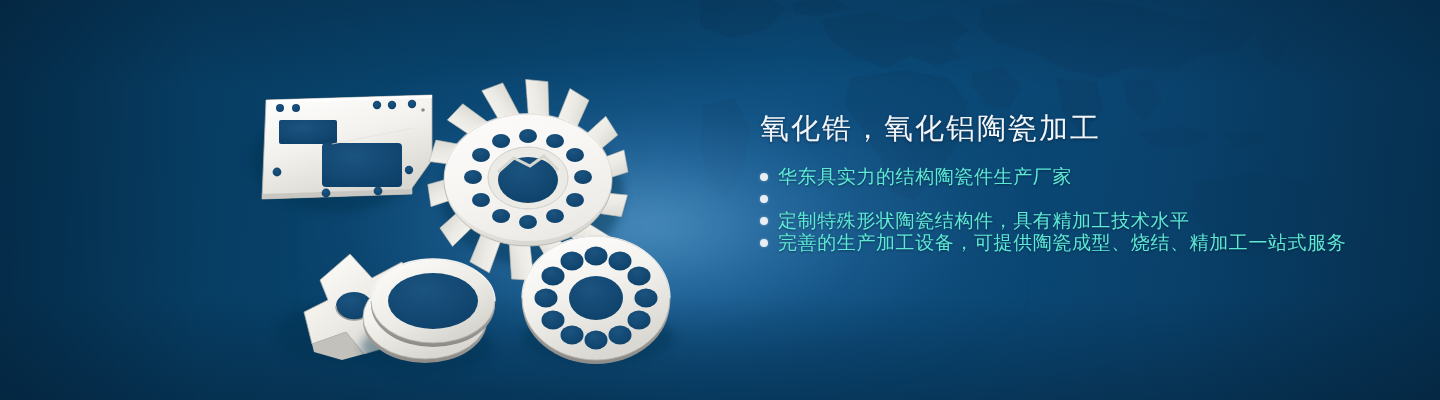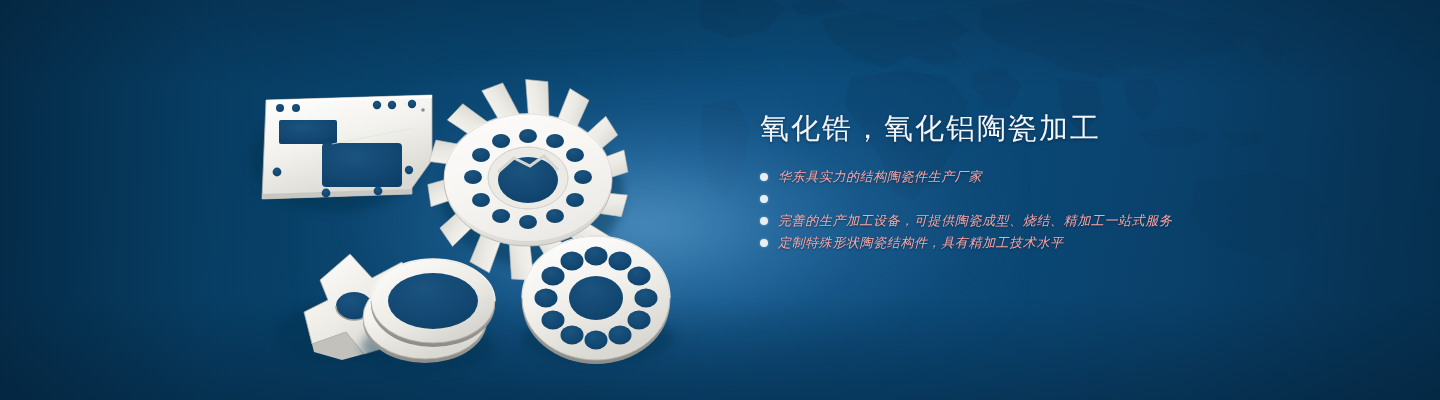--- a/index.html
+++ b/index.html
@@ -57,25 +57,24 @@
     height:22px;
   }
   .dot{
     flex:0 0 auto;
     width:8px;height:8px;border-radius:50%;
     background:#e9eef3;
     margin-right:10px;
     box-shadow:0 0 3px rgba(255,255,255,0.35);
   }
   .btext{
-    font-size:13px;line-height:22px;
-    color:#fca5a5;letter-spacing:0.6px;
+    font-size:19px;line-height:22px;
+    color:#5eead4;letter-spacing:0.6px;
     text-shadow:0 1px 2px rgba(0,18,36,0.5);
     white-space:nowrap;
-    font-style:italic;
   }
 
   
   .parts{position:absolute;left:236px;top:48px;width:480px;height:330px;}
   .parts svg{display:block;overflow:visible;}
 </style>
 </head>
 <body>
 
 <div class="banner">
@@ -296,22 +295,22 @@
     <div class="bullets">
       <div class="bullet">
         <span class="dot"></span>
         <span class="btext">华东具实力的结构陶瓷件生产厂家</span>
       </div>
       <div class="bullet">
         <span class="dot"></span>
       </div>
       <div class="bullet">
         <span class="dot"></span>
-        <span class="btext">完善的生产加工设备，可提供陶瓷成型、烧结、精加工一站式服务</span>
+        <span class="btext">定制特殊形状陶瓷结构件，具有精加工技术水平</span>
       </div>
       <div class="bullet">
         <span class="dot"></span>
-        <span class="btext">定制特殊形状陶瓷结构件，具有精加工技术水平</span>
+        <span class="btext">完善的生产加工设备，可提供陶瓷成型、烧结、精加工一站式服务</span>
       </div>
     </div>
   </div>
 
 </div>
 
 </body></html>

